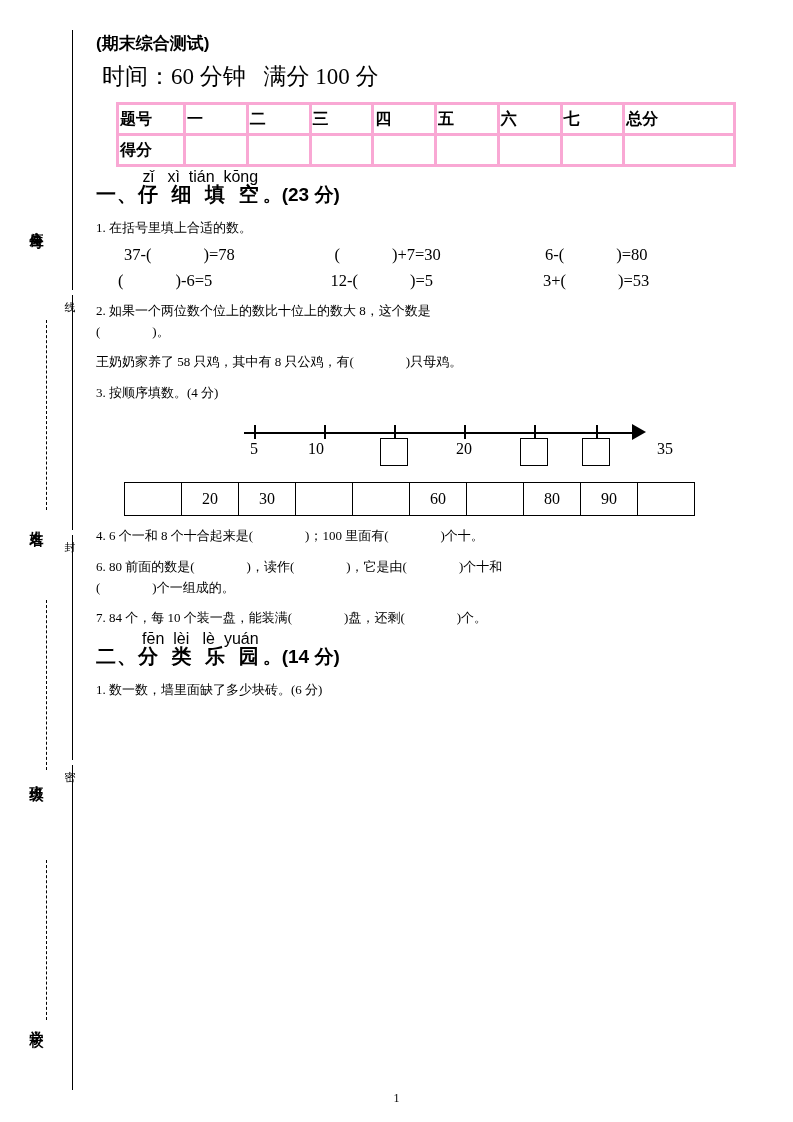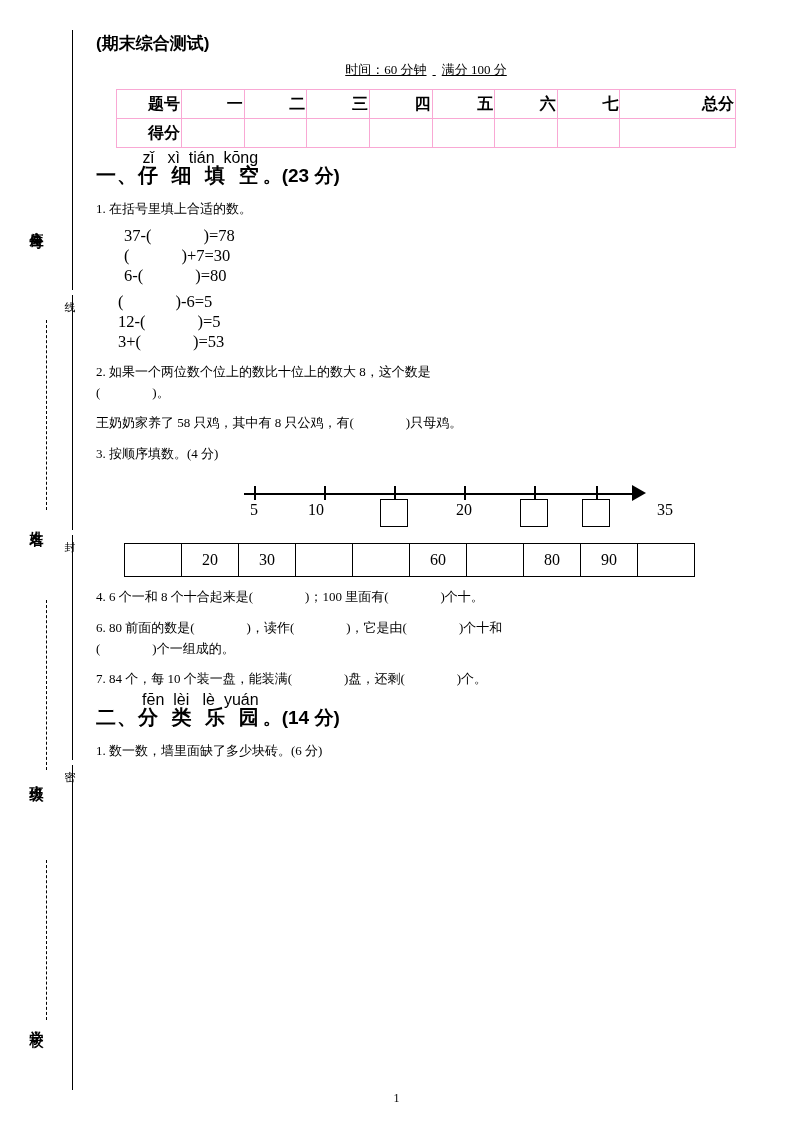--- a/index.html
+++ b/index.html
@@ -79,36 +79,34 @@
     letter-spacing: 1px;
   }
   .subtitle {
     font-family: "Liberation Sans", sans-serif;
     font-weight: bold;
     font-size: 17px;
     text-align: left;
     margin: 2px 0 6px 0;
   }
   .timeline-info {
-    text-align: center;
-    font-size: 13px;
+    font-size: 23px;
     margin: 4px 0 10px 0;
-    text-decoration: underline;
   }
   .timeline-info span { margin: 0 6px; }
 
   table.score {
     border-collapse: collapse;
     margin: 6px auto 10px auto;
     width: 620px;
   }
   table.score td {
-    border: 1px solid #f9a8d4;
+    border: 3px solid #f9a8d4;
     height: 26px;
-    text-align: right;
+    text-align: left;
     font-size: 16px;
     font-weight: bold;
     font-family: "Liberation Sans", sans-serif;
   }
   table.score td.lbl { width: 62px; }
   table.score td.blank { font-weight: normal; }
 
   .sec-head {
     font-family: "Liberation Sans", sans-serif;
     font-weight: bold;
@@ -135,21 +133,20 @@
   p.q {
     font-size: 13px;
     margin: 10px 0 4px 0;
     line-height: 1.6;
   }
   .eq-row {
     display: flex;
     font-size: 16.5px;
     margin: 6px 0 4px 0;
     padding-left: 28px;
-    flex-direction: column;
   }
   .eq-row > div { width: 33.3%; }
   .eq-row.narrow { padding-left: 22px; }
 
   .blk { display: inline-block; width: 52px; }
 
   
   .numline {
     position: relative;
     height: 60px;

